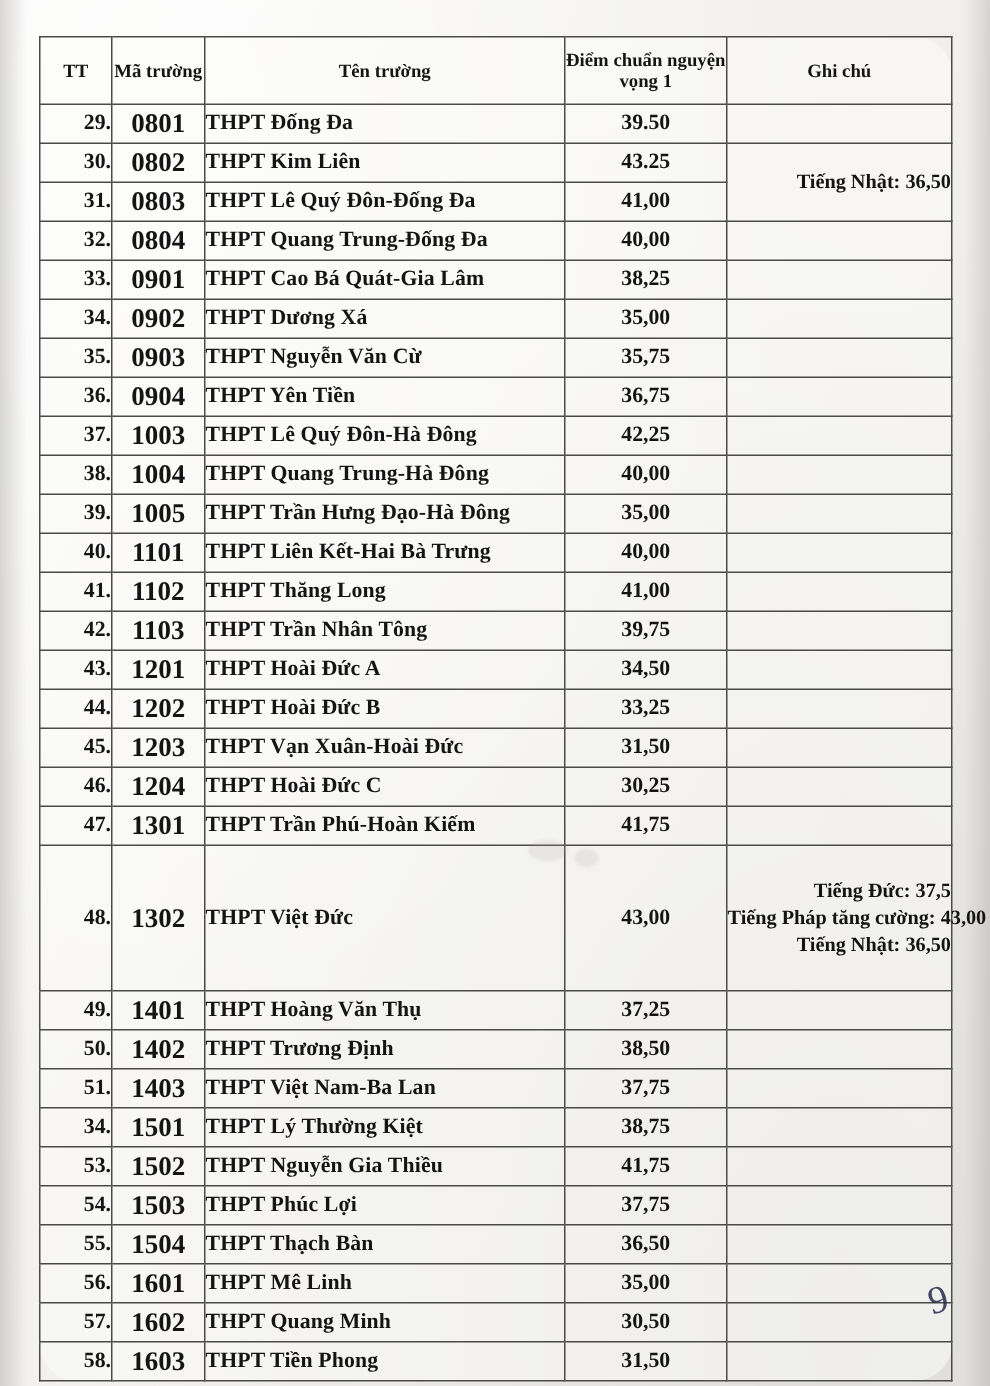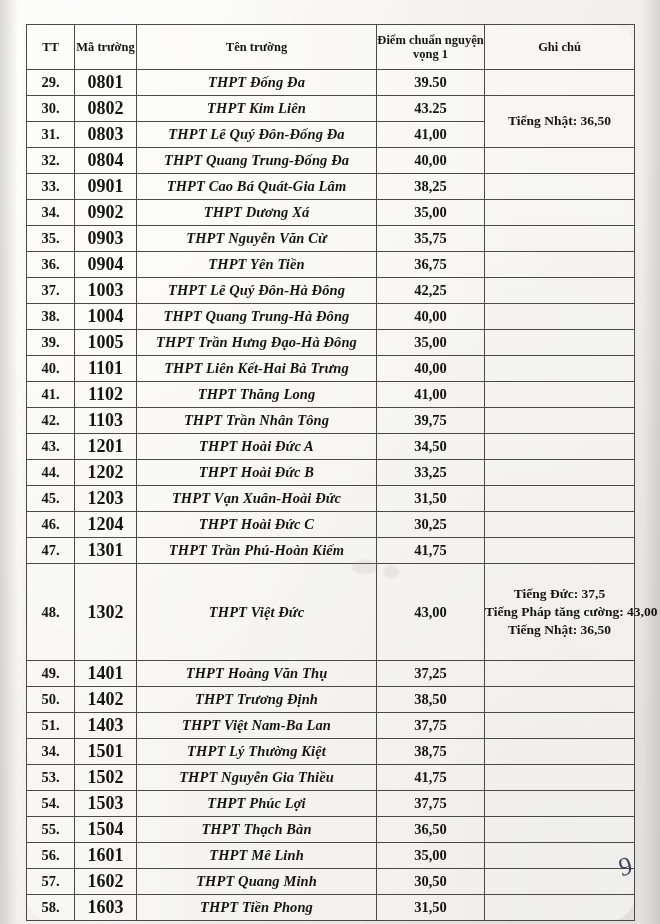--- a/index.html
+++ b/index.html
@@ -59,45 +59,44 @@
     padding: 5px 2px;
     height: 44px;
   }
   col.c-tt { width: 48px; }
   col.c-ma { width: 62px; }
   col.c-ten { width: 240px; }
   col.c-diem { width: 108px; }
   col.c-ghi { width: 150px; }
 
   td.tt {
-    text-align: center;
+    text-align: right;
     font-size: 14.5px;
     font-weight: bold;
     height: 25px;
   }
   td.ma {
     text-align: center;
     font-size: 18px;
     font-weight: bold;
   }
   td.ten {
-    text-align: center;
+    text-align: left;
     font-size: 14.5px;
     font-weight: bold;
     padding-left: 8px;
     letter-spacing: 0.1px;
-    font-style: italic;
   }
   td.diem {
     text-align: center;
     font-size: 14.5px;
     font-weight: bold;
   }
   td.ghi {
-    text-align: center;
+    text-align: right;
     font-size: 13.5px;
     font-weight: bold;
     padding: 3px 5px;
     line-height: 1.35;
     margin-left: 24px;
   }
   td.ghi.center-v { vertical-align: middle; }
   td.ghi .line { display: block; white-space: nowrap; }
   td.tall { height: 96px; }
 

